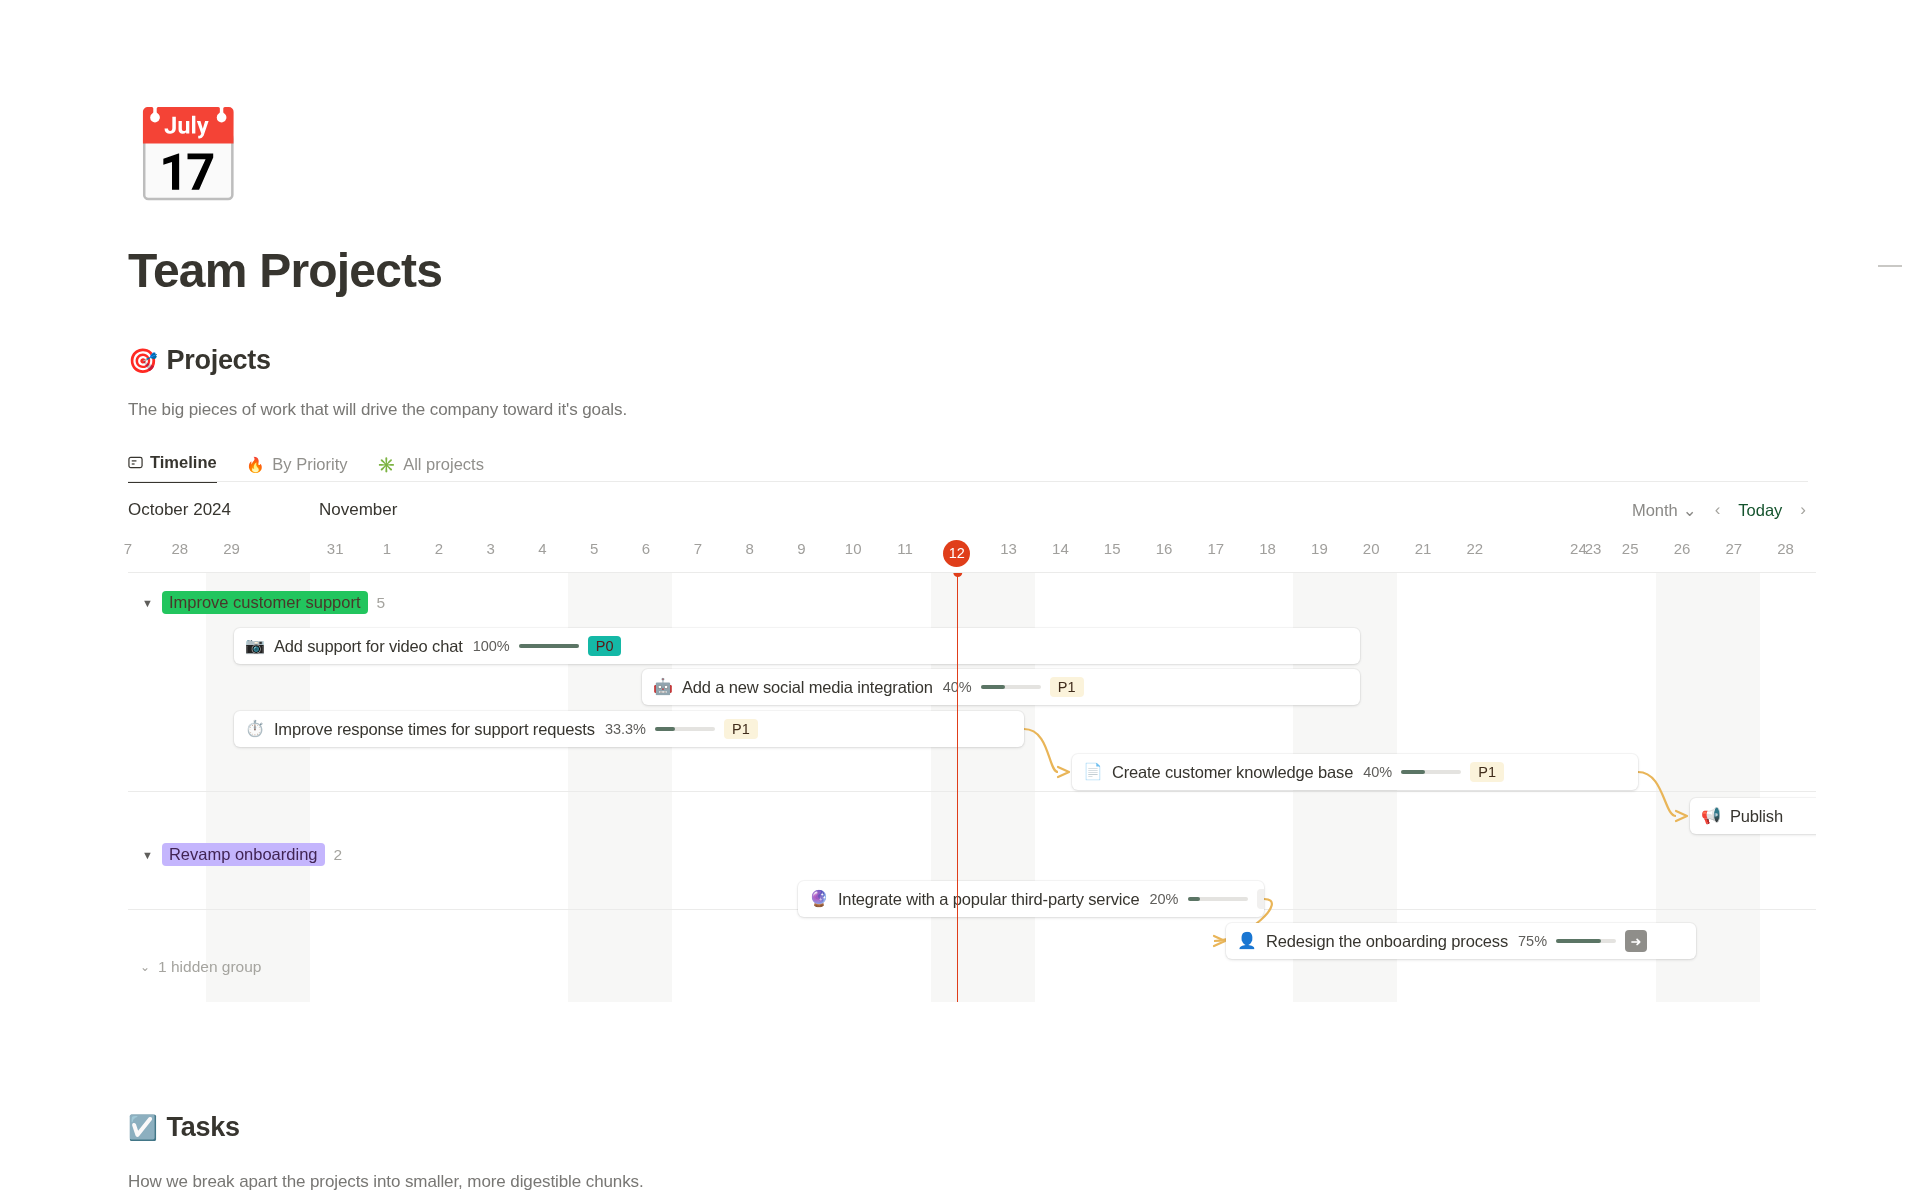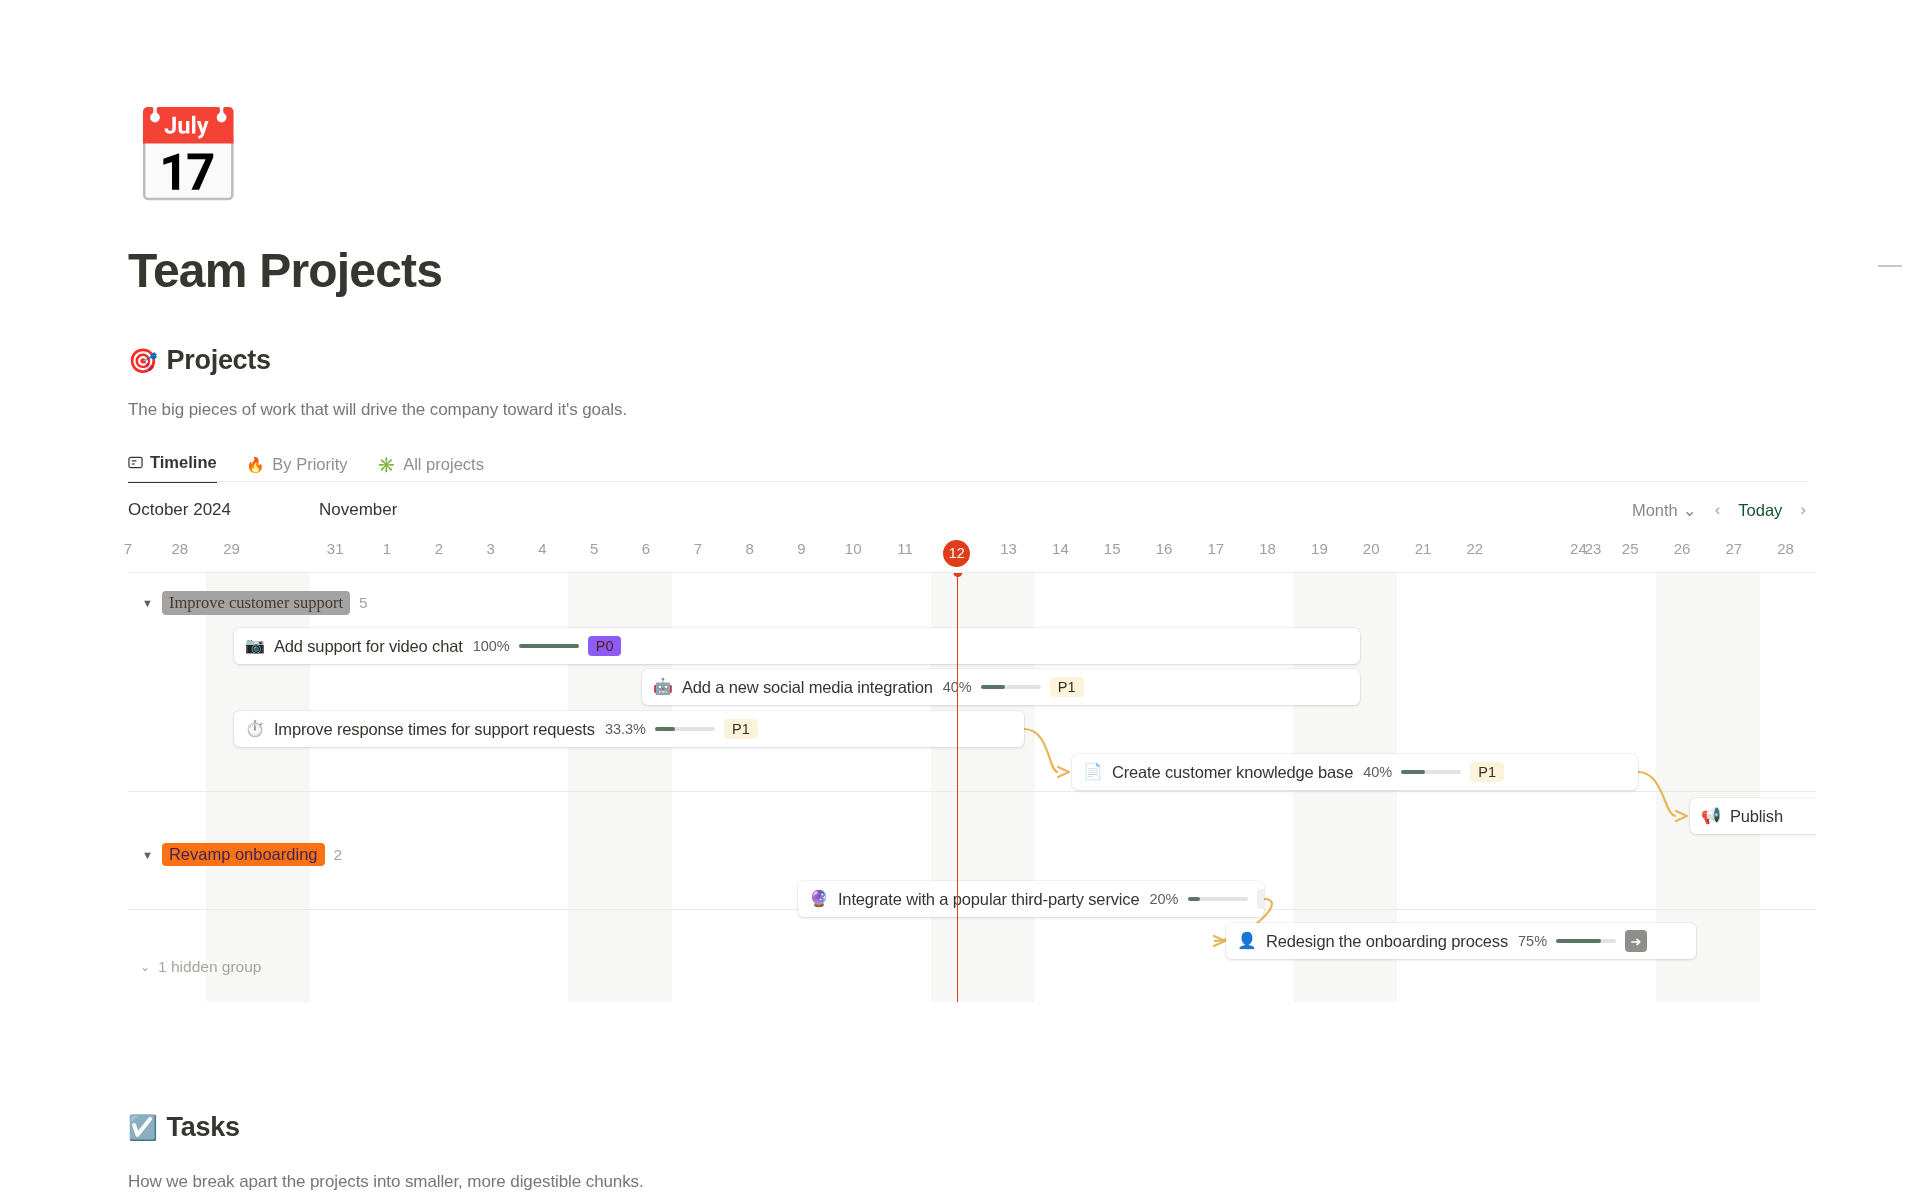--- a/index.html
+++ b/index.html
@@ -275,36 +275,36 @@
         <div class="weekend-band" style="left: 440.2px;"></div>
         <div class="weekend-band" style="left: 802.8px;"></div>
         <div class="weekend-band" style="left: 1165.4px;"></div>
         <div class="weekend-band" style="left: 1528px;"></div>
         <div class="row-sep" style="top: 218px;"></div>
         <div class="row-sep" style="top: 336px;"></div>
         <div class="today-line" style="left: 828.7px; background: rgb(224, 62, 26);"></div>
         <div class="today-dot" style="left: 828.7px; background: rgb(224, 62, 26);"></div>
         <div class="grp" style="left: 14px; top: 18px;">
           <span class="caret">▼</span>
-          <span class="pill" style="background: #a3a3a3; color: rgb(73, 56, 42); font-family: Liberation Serif, serif;">Improve customer support</span>
+          <span class="pill" style="background: #22c55e; color: rgb(73, 56, 42);">Improve customer support</span>
           <span class="cnt">5</span>
         </div>
         <div class="grp" style="left: 14px; top: 270px;">
           <span class="caret">▼</span>
-          <span class="pill" style="background: #f97316; color: rgb(65, 36, 84);">Revamp onboarding</span>
+          <span class="pill" style="background: #c4b5fd; color: rgb(65, 36, 84);">Revamp onboarding</span>
           <span class="cnt">2</span>
         </div>
         <div class="bar" style="left: 106px; width: 1126px; top: 55px;">
           <span class="b-emoji">📷</span>
           <span class="b-title">Add support for video chat</span>
           <span class="b-pct">100%</span>
           <span class="prog">
             <i style="width: 100%;"></i>
           </span>
-          <span class="badge" style="background: #8b5cf6; color: rgb(93, 23, 21);">P0</span>
+          <span class="badge" style="background: #14b8a6; color: rgb(93, 23, 21);">P0</span>
         </div>
         <div class="bar" style="left: 514px; width: 718px; top: 96px;">
           <span class="b-emoji">🤖</span>
           <span class="b-title">Add a new social media integration</span>
           <span class="b-pct">40%</span>
           <span class="prog">
             <i style="width: 40%;"></i>
           </span>
           <span class="badge" style="background: rgb(251, 243, 219); color: rgb(64, 44, 27);">P1</span>
         </div>

